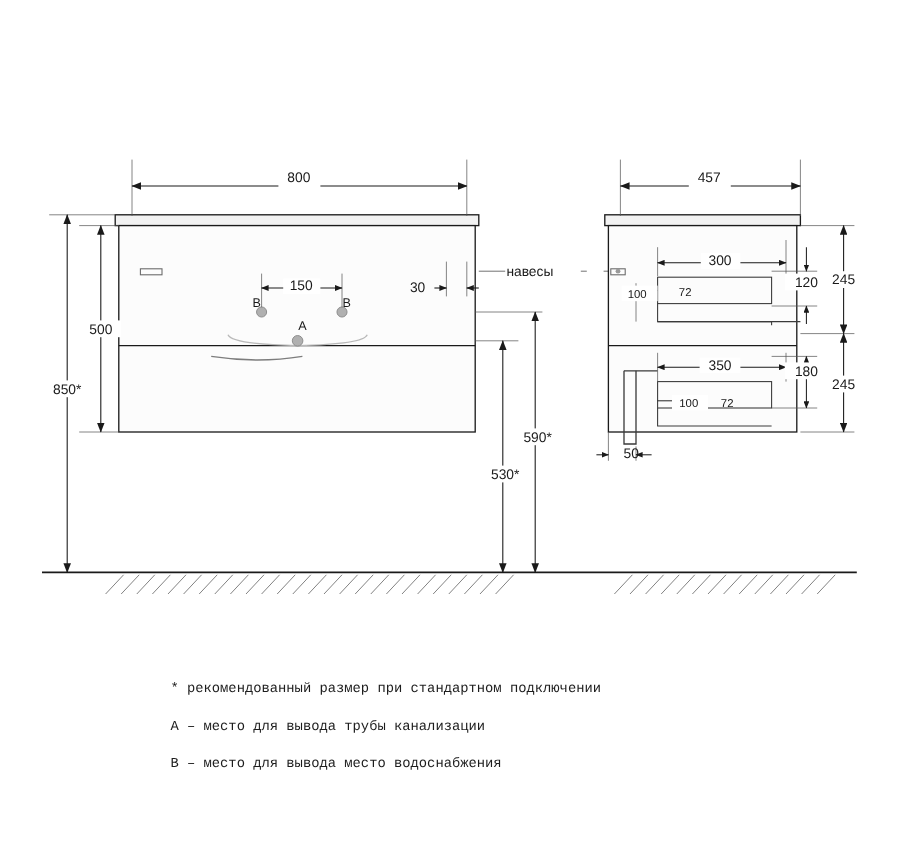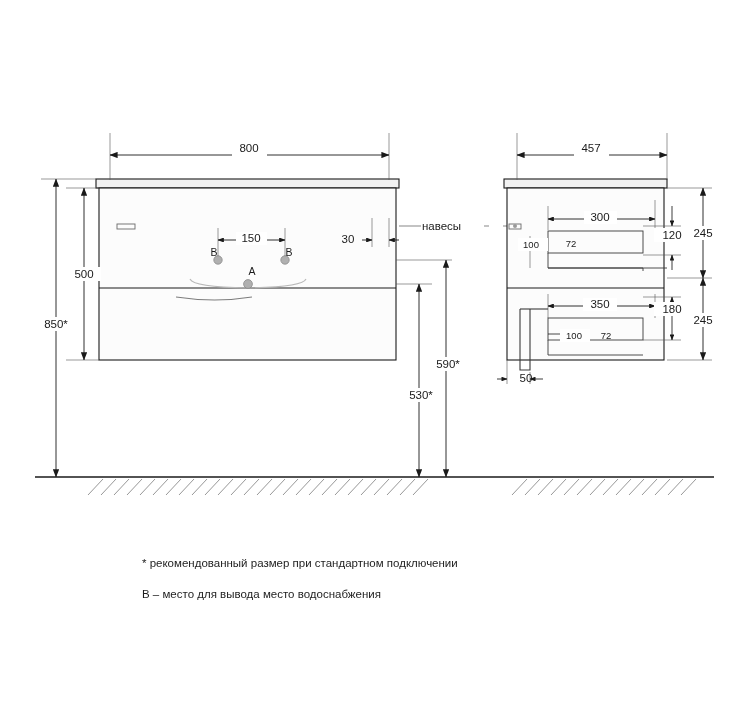--- a/index.html
+++ b/index.html
@@ -23,22 +23,23 @@
   }
   svg.drawing {
     position: absolute;
     left: 0; top: 0;
     width: 750px;
     height: 707px;
   }
   .legend {
     position: absolute;
     left: 142px;
-    top: 556px;
+    top: 568px;
     width: 450px;
+    font-family: Liberation Mono, monospace;
   }
   .legend-line {
     font-size: 11.5px;
     color: #1d1d1d;
     line-height: 14px;
     margin-bottom: 17px;
     white-space: nowrap;
   }
   text {
     font-family: "Liberation Sans", sans-serif;
@@ -306,16 +307,17 @@
       <line x1="530" y1="372" x2="530" y2="384" stroke="#555" stroke-width="0.6"></line>
       <line x1="497" y1="379" x2="507" y2="379" stroke="#1a1a1a" stroke-width="0.85" marker-end="url(#arrEndS)"></line>
       <line x1="543" y1="379" x2="530" y2="379" stroke="#1a1a1a" stroke-width="0.85" marker-end="url(#arrEndS)"></line>
       <text class="dim-label" x="526" y="382" text-anchor="middle">50</text>
     </g>
 
   </svg>
 
   <div class="legend">
     <div class="legend-line">* рекомендованный размер при стандартном подключении</div>
+    <div class="legend-line">A – место для вывода трубы канализации</div>
     <div class="legend-line">B – место для вывода место водоснабжения</div>
   </div>
 
 </div>
 
 </body></html>

